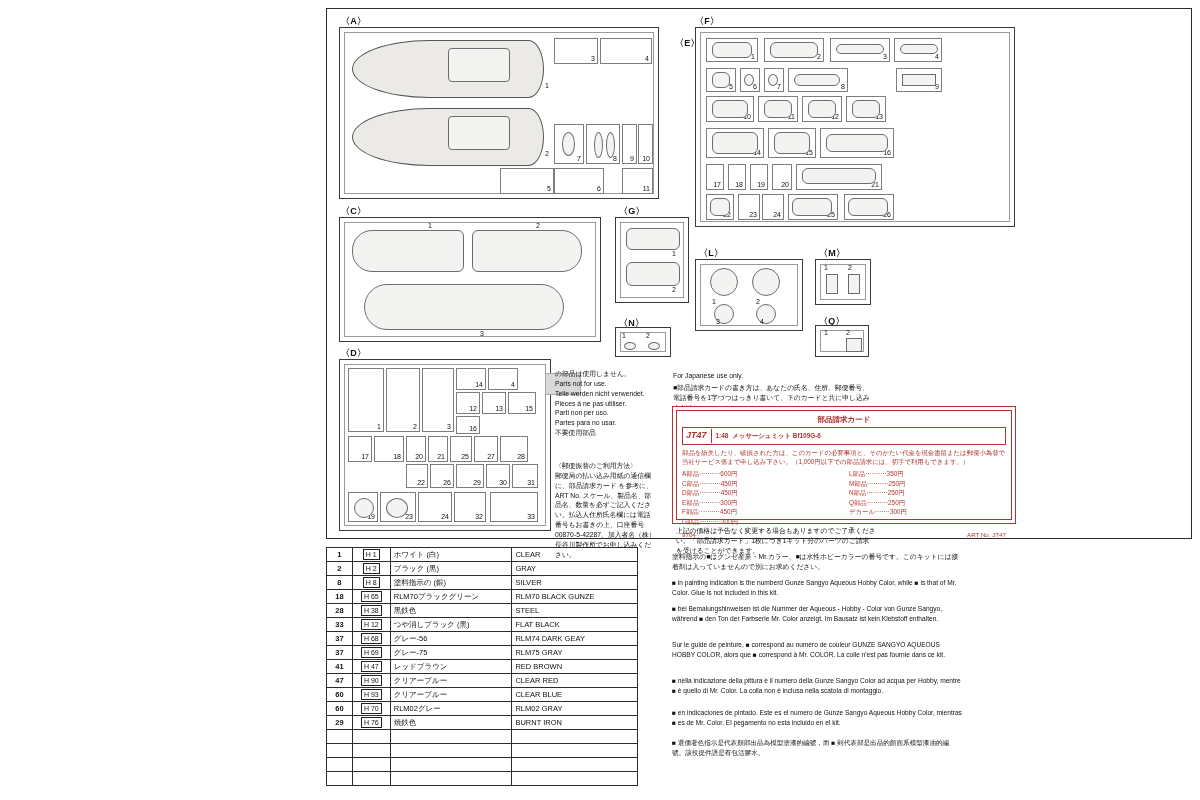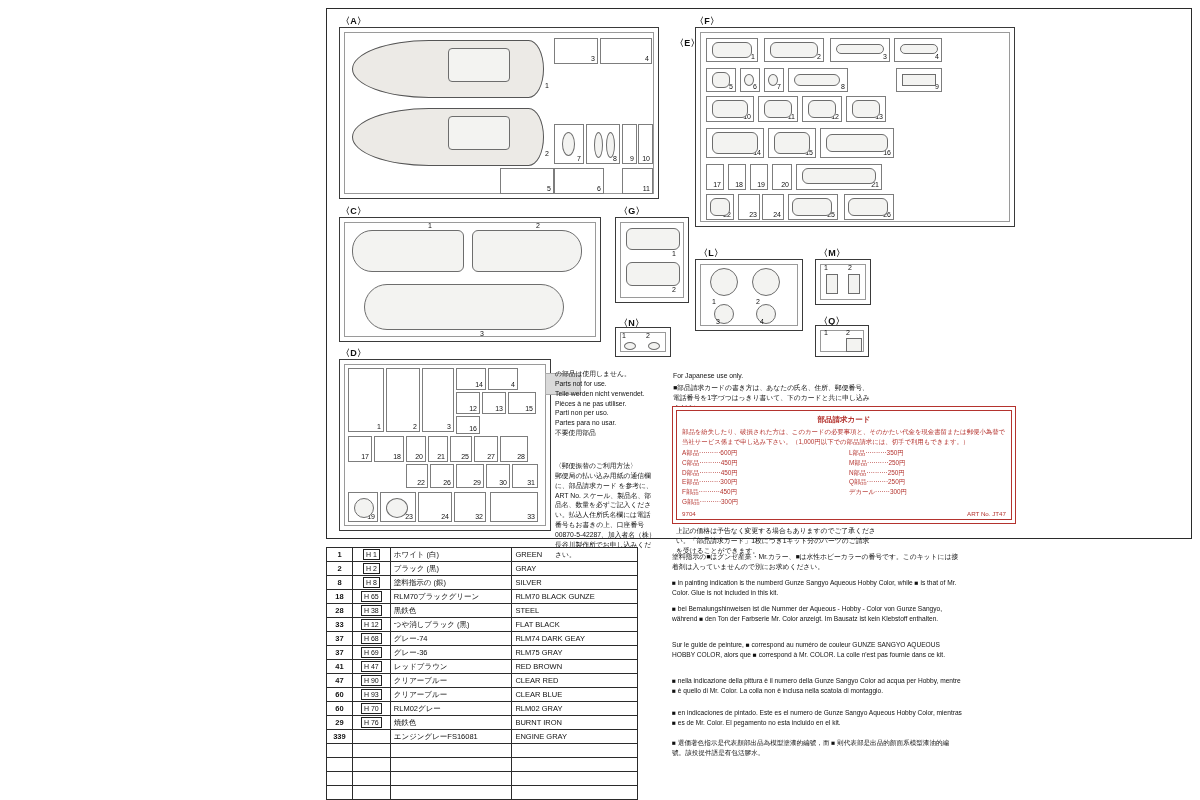--- a/index.html
+++ b/index.html
@@ -512,20 +512,25 @@
 
     <div class="txt jp" style="left:346px; top:362px; width:200px;">
       <div>For Japanese use only.</div>
       <div style="margin-top:2px;">■部品請求カードの書き方は、あなたの氏名、住所、郵便番号、電話番号を1字づつはっきり書いて、下のカードと共に申し込みください。</div>
     </div>
   </div>
 
   <div id="order-card">
     <div class="inner">
       <div class="card-head">部品請求カード</div>
+      <div class="card-title-row">
+        <span class="jt">JT47</span>
+        <span style="font-weight:bold;">1:48</span>
+        <span style="font-weight:bold;">メッサーシュミット Bf109G-6</span>
+      </div>
       <div>部品を紛失したり、破損された方は、このカードの必要事項と、そのかたい代金を現金書留または郵便小為替で当社サービス係まで申し込み下さい。（1,000円以下での部品請求には、切手で利用もできます。）</div>
       <div class="price-cols">
         <ul>
           <li>A部品··········600円</li>
           <li>C部品··········450円</li>
           <li>D部品··········450円</li>
           <li>E部品··········300円</li>
           <li>F部品··········450円</li>
           <li>G部品··········300円</li>
         </ul>
@@ -544,21 +549,21 @@
     </div>
   </div>
   <div class="txt jp" style="left:676px; top:526px; width:200px;">上記の価格は予告なく変更する場合もありますのでご了承ください。「部品請求カード」1枚につき1キット分のパーツのご請求を受けることができます。</div>
 
   <table id="paint-table">
     <tbody id="paint-rows">
         <tr>
           <td class="c-code">1</td>
           <td class="c-mr"><span class="mrbox">H 1</span></td>
           <td class="c-jp">ホワイト (白)</td>
-          <td class="c-en">GREEN</td>
+          <td class="c-en">CLEAR</td>
         </tr>
         <tr>
           <td class="c-code">2</td>
           <td class="c-mr"><span class="mrbox">H 2</span></td>
           <td class="c-jp">ブラック (黒)</td>
           <td class="c-en">GRAY</td>
         </tr>
         <tr>
           <td class="c-code">8</td>
           <td class="c-mr"><span class="mrbox">H 8</span></td>
@@ -579,27 +584,27 @@
         </tr>
         <tr>
           <td class="c-code">33</td>
           <td class="c-mr"><span class="mrbox">H 12</span></td>
           <td class="c-jp">つや消しブラック (黒)</td>
           <td class="c-en">FLAT BLACK</td>
         </tr>
         <tr>
           <td class="c-code">37</td>
           <td class="c-mr"><span class="mrbox">H 68</span></td>
-          <td class="c-jp">グレー-74</td>
+          <td class="c-jp">グレー-56</td>
           <td class="c-en">RLM74 DARK GEAY</td>
         </tr>
         <tr>
           <td class="c-code">37</td>
           <td class="c-mr"><span class="mrbox">H 69</span></td>
-          <td class="c-jp">グレー-36</td>
+          <td class="c-jp">グレー-75</td>
           <td class="c-en">RLM75 GRAY</td>
         </tr>
         <tr>
           <td class="c-code">41</td>
           <td class="c-mr"><span class="mrbox">H 47</span></td>
           <td class="c-jp">レッドブラウン</td>
           <td class="c-en">RED BROWN</td>
         </tr>
         <tr>
           <td class="c-code">47</td>
@@ -617,26 +622,20 @@
           <td class="c-code">60</td>
           <td class="c-mr"><span class="mrbox">H 70</span></td>
           <td class="c-jp">RLM02グレー</td>
           <td class="c-en">RLM02 GRAY</td>
         </tr>
         <tr>
           <td class="c-code">29</td>
           <td class="c-mr"><span class="mrbox">H 76</span></td>
           <td class="c-jp">焼鉄色</td>
           <td class="c-en">BURNT IRON</td>
-        </tr>
-        <tr>
-          <td class="c-code">339</td>
-          <td class="c-mr"></td>
-          <td class="c-jp">エンジングレーFS16081</td>
-          <td class="c-en">ENGINE GRAY</td>
         </tr>
         <tr>
           <td class="c-code"></td>
           <td class="c-mr"></td>
           <td class="c-jp"></td>
           <td class="c-en"></td>
         </tr>
         <tr>
           <td class="c-code"></td>
           <td class="c-mr"></td>

